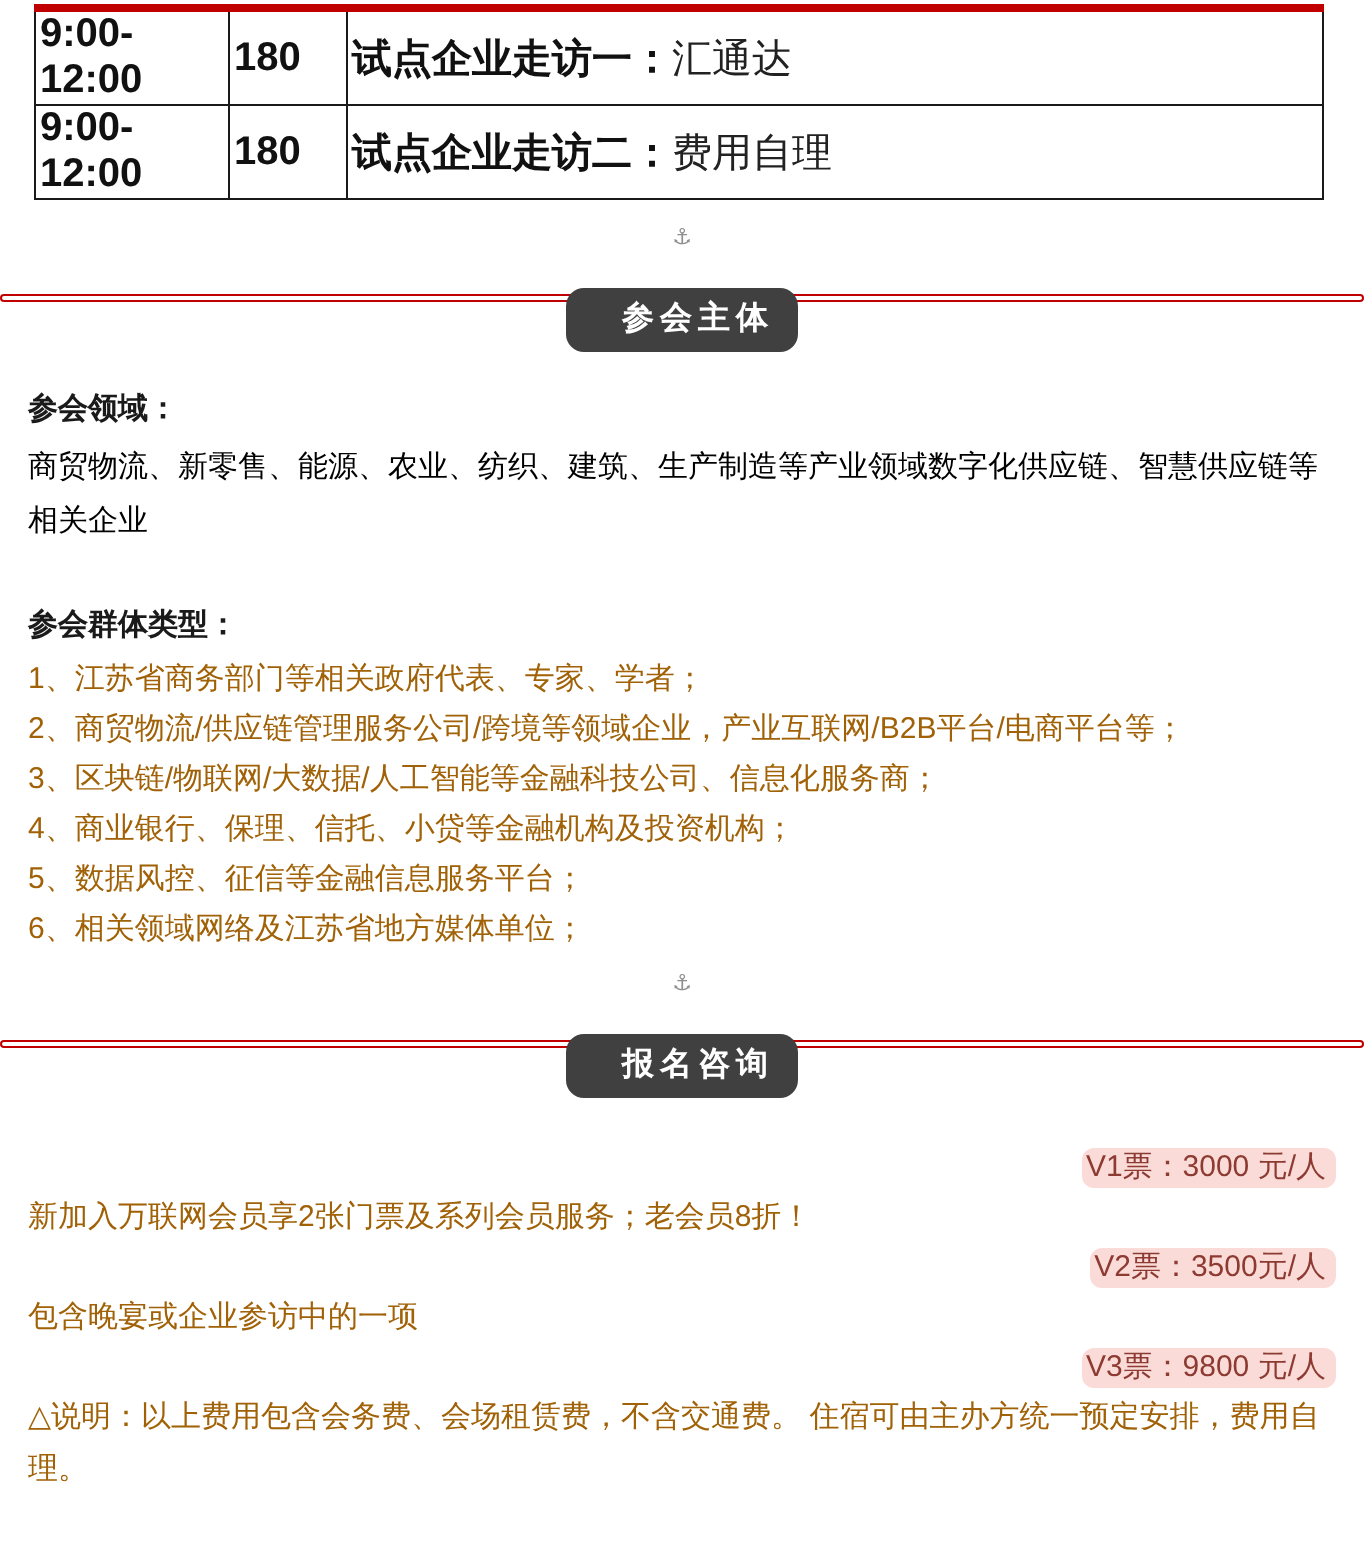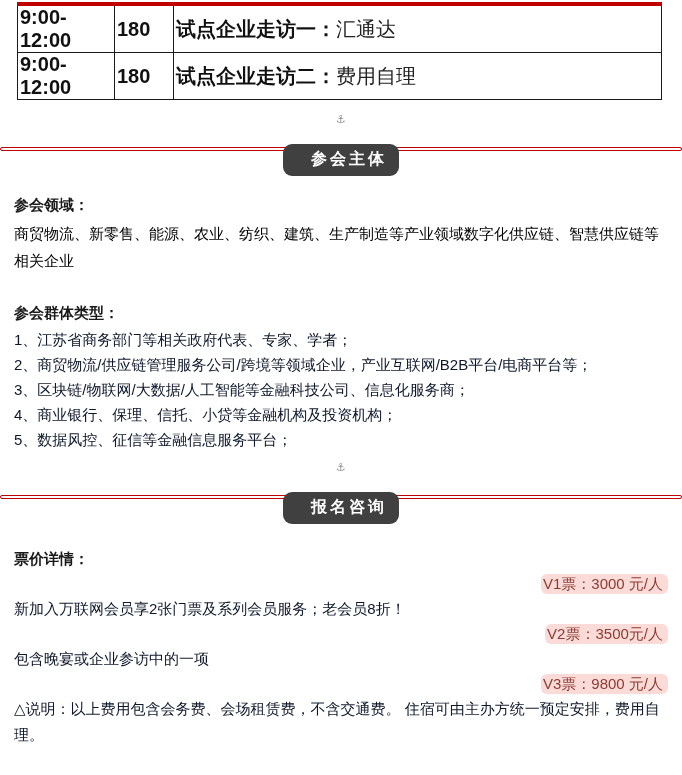--- a/index.html
+++ b/index.html
@@ -81,21 +81,21 @@
   }
   .para{
     margin-top:3px;
     line-height:27px;
     color:#000000;
   }
   .groups-label{margin-top:26px;}
   .list-block{margin-top:2px;}
   .list-line{
     line-height:25px;
-    color:#0f172a;
+    color:#a16207;
   }
   .price-line{line-height:25px;text-align:right;}
   .hl{
     background:#fadbd8;
     color:#8d3b32;
     border-radius:6px;
     padding:1px 5px 2px 2px;
   }
   .note{line-height:26px;}
 </style>
@@ -131,34 +131,34 @@
   <div class="content content-1">
     <p class="bold-line">参会领域：</p>
     <p class="para">商贸物流、新零售、能源、农业、纺织、建筑、生产制造等产业领域数字化供应链、智慧供应链等相关企业</p>
     <p class="bold-line groups-label">参会群体类型：</p>
     <div class="list-block">
       <p class="list-line">1、江苏省商务部门等相关政府代表、专家、学者；</p>
       <p class="list-line">2、商贸物流/供应链管理服务公司/跨境等领域企业，产业互联网/B2B平台/电商平台等；</p>
       <p class="list-line">3、区块链/物联网/大数据/人工智能等金融科技公司、信息化服务商；</p>
       <p class="list-line">4、商业银行、保理、信托、小贷等金融机构及投资机构；</p>
       <p class="list-line">5、数据风控、征信等金融信息服务平台；</p>
+      <p class="list-line">6、相关领域网络及江苏省地方媒体单位；</p>
     </div>
   </div>
 
   <div class="anchor-row second">
     <span class="anchor">⚓</span>
   </div>
 
   <div class="divider">
     <div class="divider-line"></div>
     <div class="badge">报名咨询</div>
   </div>
 
   <div class="content content-2">
-    <p class="bold-line">票价详情：</p>
 
     <p class="price-line"><span class="hl">V1票：3000 元/人</span></p>
     <p class="list-line">新加入万联网会员享2张门票及系列会员服务；老会员8折！</p>
 
     <p class="price-line"><span class="hl">V2票：3500元/人</span></p>
     <p class="list-line">包含晚宴或企业参访中的一项</p>
 
     <p class="price-line"><span class="hl">V3票：9800 元/人</span></p>
 
     <p class="list-line note">△说明：以上费用包含会务费、会场租赁费，不含交通费。 住宿可由主办方统一预定安排，费用自理。</p>

